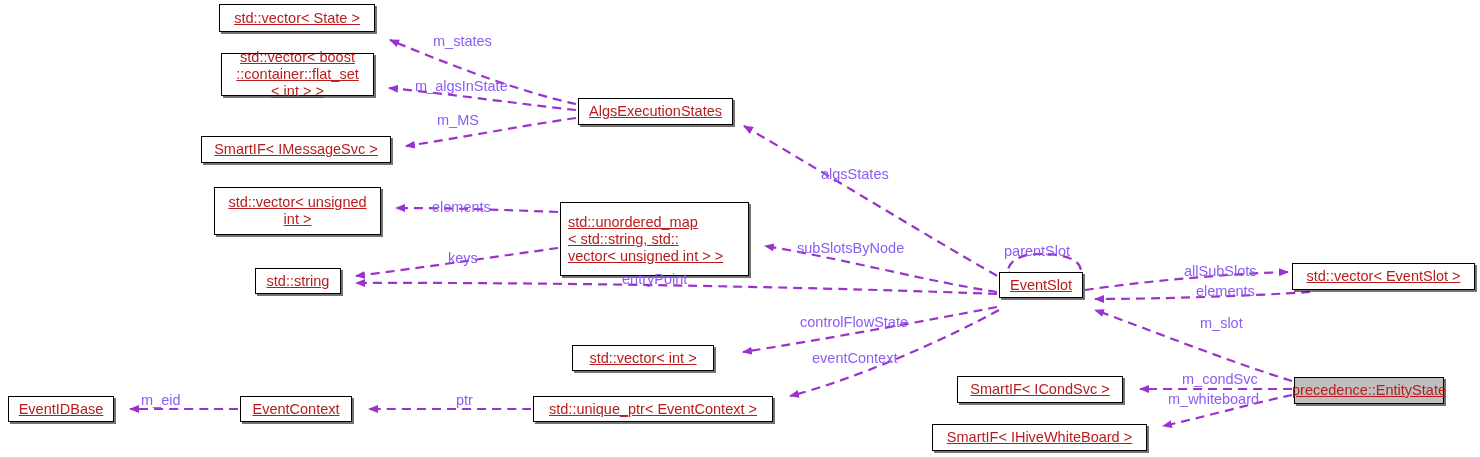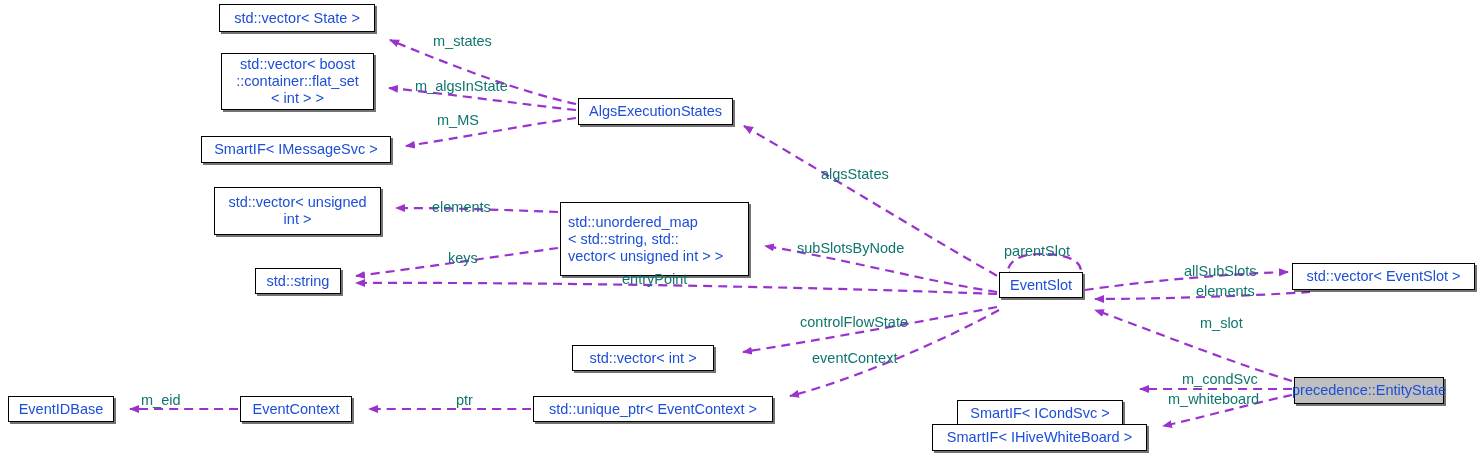--- a/index.html
+++ b/index.html
@@ -21,45 +21,46 @@
     top: 0;
     width: 1480px;
     height: 457px;
     pointer-events: none;
   }
   .node {
     position: absolute;
     box-sizing: border-box;
     border: 1px solid #000000;
     background: #ffffff;
-    color: #1d4ed8;
+    color: #b91c1c;
     font-size: 14.5px;
     line-height: 17px;
     text-align: center;
     display: flex;
     align-items: center;
     justify-content: center;
     padding: 0 19px;
     box-shadow: 2px 2px 0 0 rgba(0,0,0,0.55);
     white-space: pre;
     z-index: 5;
+    text-decoration: underline;
   }
   .node.highlight {
     background: #bfbfbf;
   }
   .node.leftalign {
     justify-content: flex-start;
     text-align: left;
     padding-left: 7px;
   }
   .edge-label {
     position: absolute;
     font-size: 14.5px;
     line-height: 16px;
-    color: #0f766e;
+    color: #8b5cf6;
     background: transparent;
     white-space: pre;
     z-index: 6;
   }
 </style>
 </head>
 <body>
 
 <div id="diagram">
 
@@ -104,35 +105,35 @@
       <path d="M 1292,395 C 1250,404 1200,418 1163,426"></path>
 
       <path d="M 238,409 C 210,409 170,409 130,409"></path>
 
       <path d="M 531,409 C 480,409 420,409 369,409"></path>
     </g>
   </svg>
 
   <div id="nodes">
       <div class="node" style="left: 219px; top: 4px; width: 156px; height: 28px;">std::vector&lt; State &gt;</div>
-      <div class="node" style="left: 221px; top: 53px; width: 153px; height: 57px;">std::vector&lt; boost
+      <div class="node" style="left: 221px; top: 53px; width: 153px; height: 43px;">std::vector&lt; boost
 ::container::flat_set
 &lt; int &gt; &gt;</div>
       <div class="node" style="left: 201px; top: 136px; width: 190px; height: 27px;">SmartIF&lt; IMessageSvc &gt;</div>
       <div class="node" style="left: 214px; top: 187px; width: 167px; height: 48px;">std::vector&lt; unsigned
 int &gt;</div>
       <div class="node" style="left: 255px; top: 268px; width: 86px; height: 26px;">std::string</div>
       <div class="node" style="left: 578px; top: 98px; width: 155px; height: 27px;">AlgsExecutionStates</div>
       <div class="node leftalign" style="left: 560px; top: 202px; width: 189px; height: 74px;">std::unordered_map
 &lt; std::string, std::
 vector&lt; unsigned int &gt; &gt;</div>
       <div class="node" style="left: 572px; top: 345px; width: 142px; height: 26px;">std::vector&lt; int &gt;</div>
       <div class="node" style="left: 999px; top: 272px; width: 84px; height: 26px;">EventSlot</div>
       <div class="node" style="left: 1292px; top: 263px; width: 183px; height: 27px;">std::vector&lt; EventSlot &gt;</div>
-      <div class="node" style="left: 957px; top: 376px; width: 166px; height: 27px; margin-top: 24px;">SmartIF&lt; ICondSvc &gt;</div>
+      <div class="node" style="left: 957px; top: 376px; width: 166px; height: 27px;">SmartIF&lt; ICondSvc &gt;</div>
       <div class="node" style="left: 932px; top: 424px; width: 215px; height: 27px;">SmartIF&lt; IHiveWhiteBoard &gt;</div>
       <div class="node highlight" style="left: 1294px; top: 377px; width: 150px; height: 27px;">precedence::EntityState</div>
       <div class="node" style="left: 8px; top: 396px; width: 106px; height: 26px;">EventIDBase</div>
       <div class="node" style="left: 240px; top: 396px; width: 112px; height: 26px;">EventContext</div>
       <div class="node" style="left: 533px; top: 396px; width: 240px; height: 26px;">std::unique_ptr&lt; EventContext &gt;</div>
     </div>
 
   <div id="edge-labels">
       <div class="edge-label" style="left: 433px; top: 33px;">m_states</div>
       <div class="edge-label" style="left: 415px; top: 78px;">m_algsInState</div>

